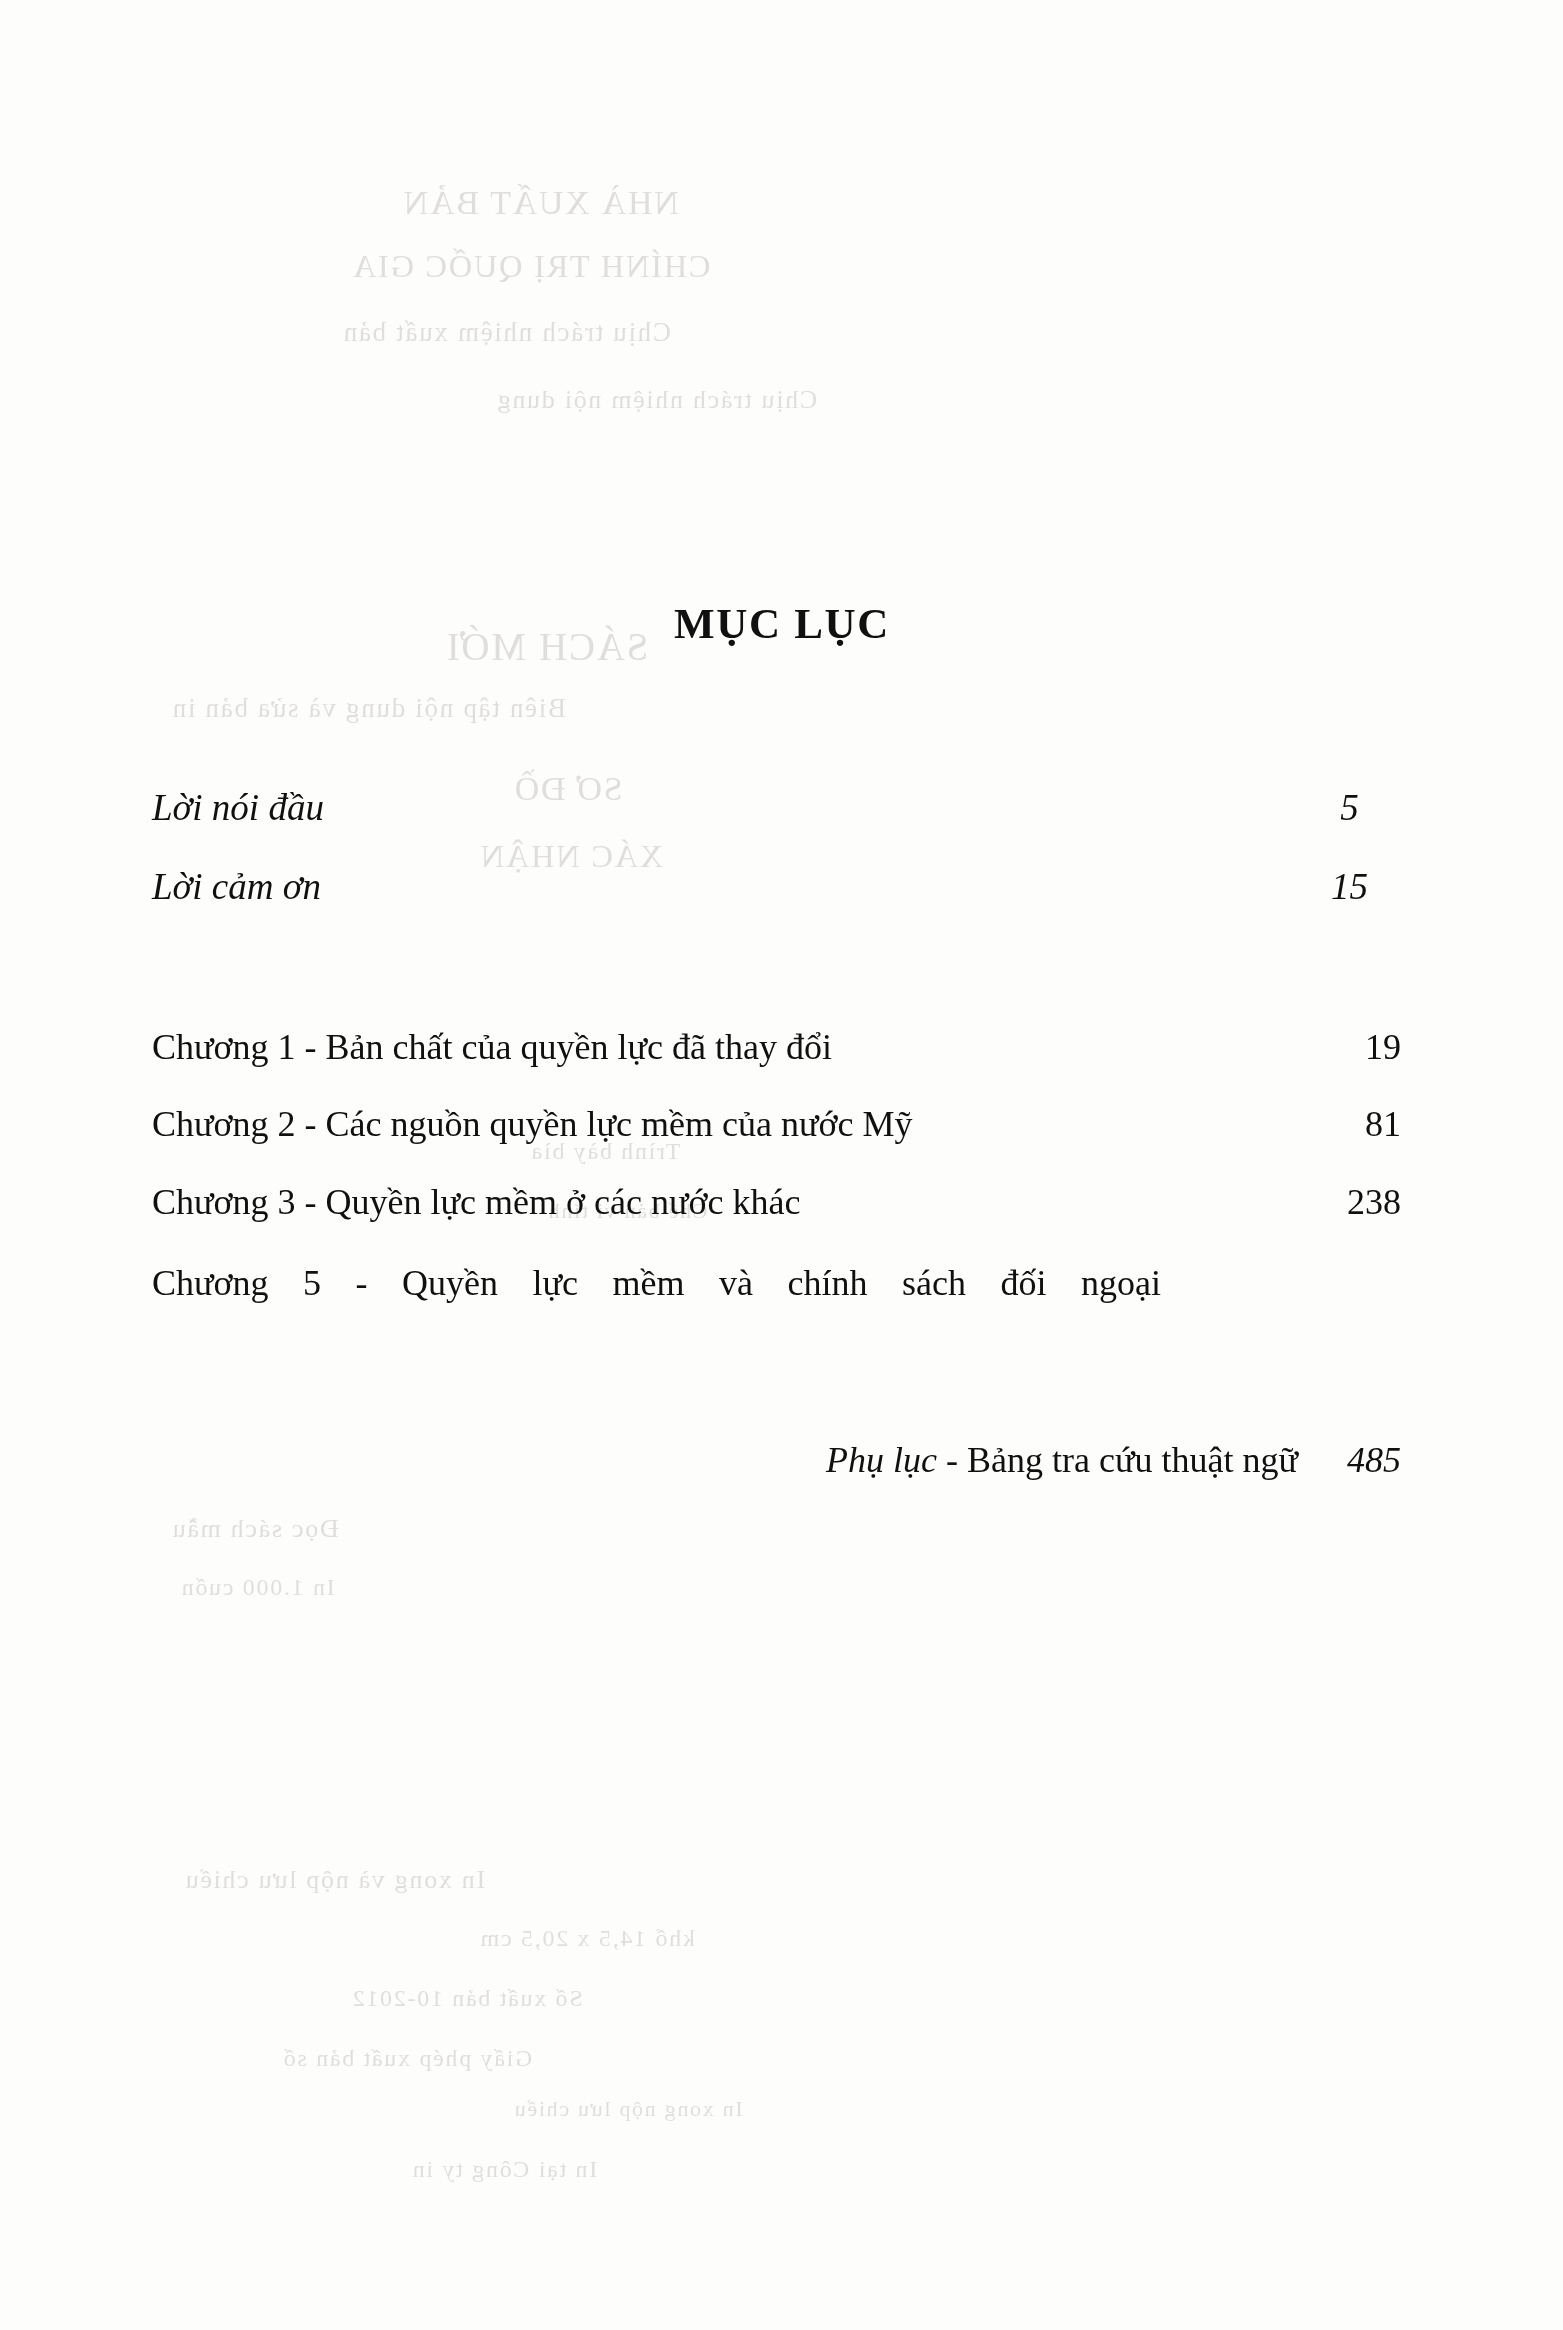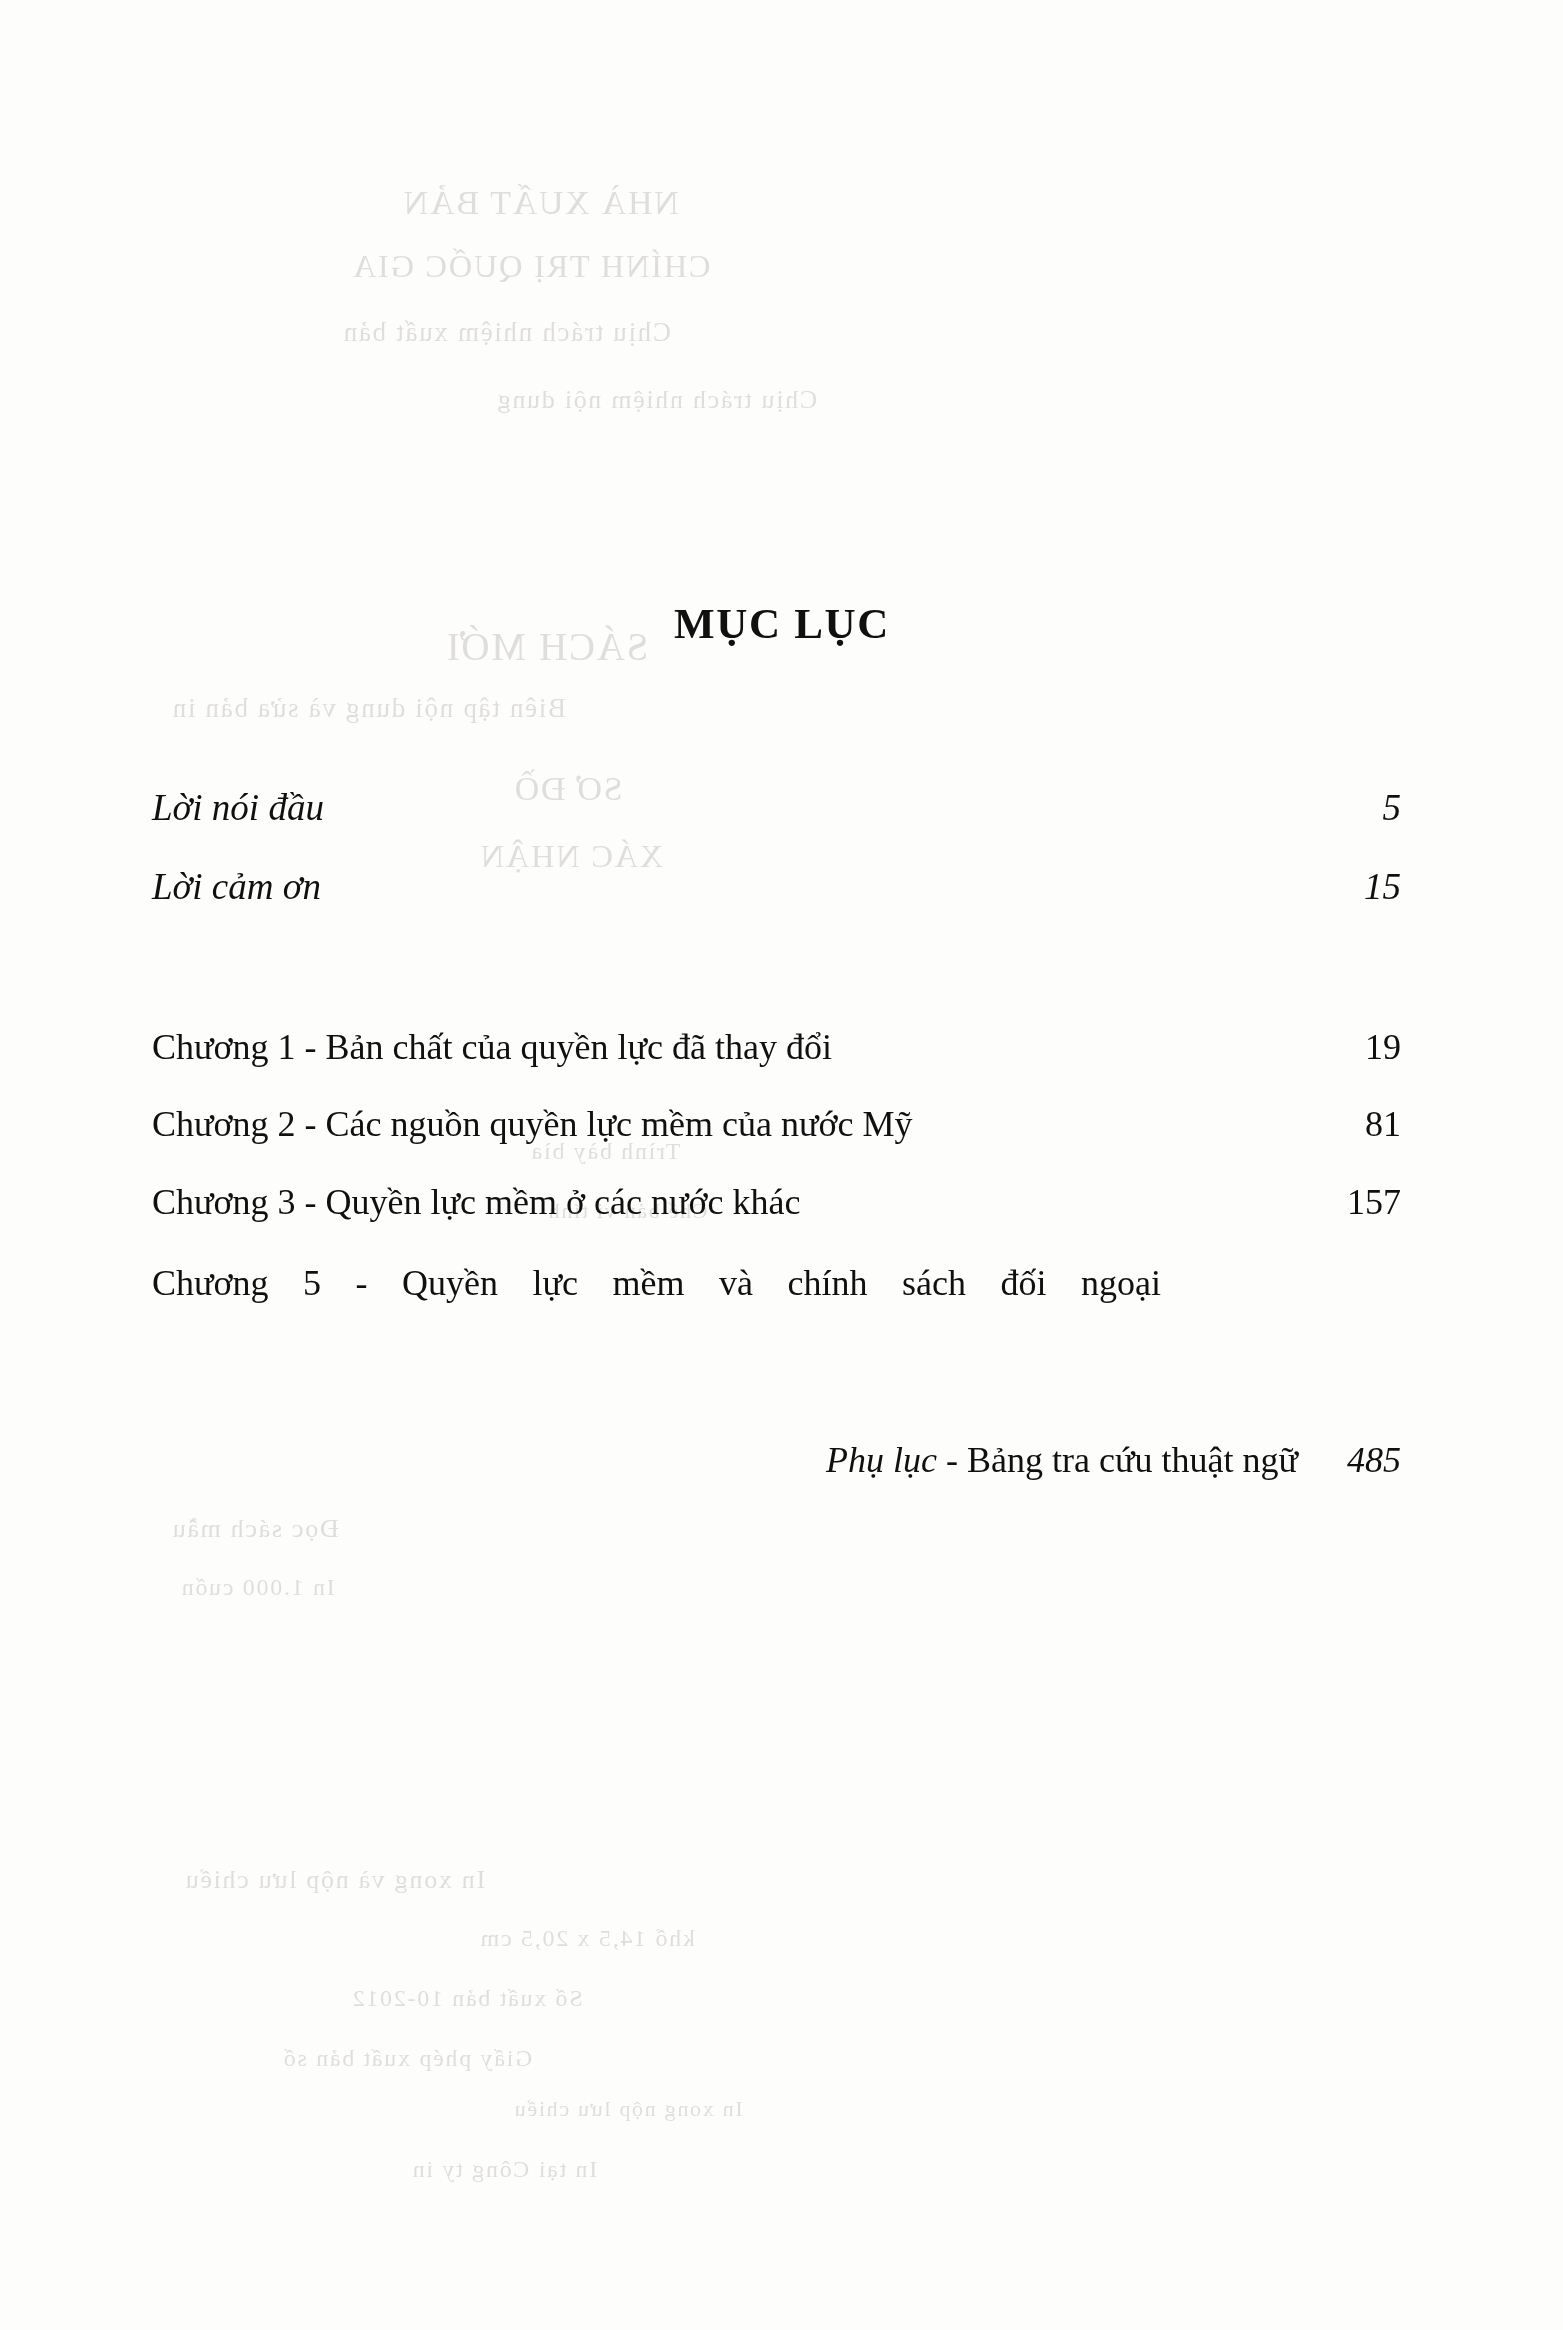--- a/index.html
+++ b/index.html
@@ -84,20 +84,21 @@
   }
 
   .italic {
     font-style: italic;
   }
 
   .toc-row.front .toc-label,
   .toc-row.front .toc-page {
     font-style: italic;
     font-size: 37px;
+    text-align: center;
   }
 
   .toc-row.appendix .toc-page {
     font-style: italic;
   }
 
   .gap-lg { height: 82px; }
   .gap-md { height: 74px; }
 
   .chapter-two-line .toc-label {
@@ -175,21 +176,21 @@
         <span class="toc-page">19</span>
       </div>
 
       <div class="toc-row">
         <span class="toc-label">Chương 2 - Các nguồn quyền lực mềm của nước Mỹ</span>
         <span class="toc-page">81</span>
       </div>
 
       <div class="toc-row">
         <span class="toc-label">Chương 3 - Quyền lực mềm ở các nước khác</span>
-        <span class="toc-page">157</span>
+        <span class="toc-page">238</span>
       </div>
 
 
       <div>
         <div class="toc-row chapter-two-line" style="margin-bottom:0;margin-top:32px;">
           <span class="toc-label">Chương 5 - Quyền lực mềm và chính sách đối ngoại</span>
         </div>
       </div>
 
       <div class="gap-md"></div>

